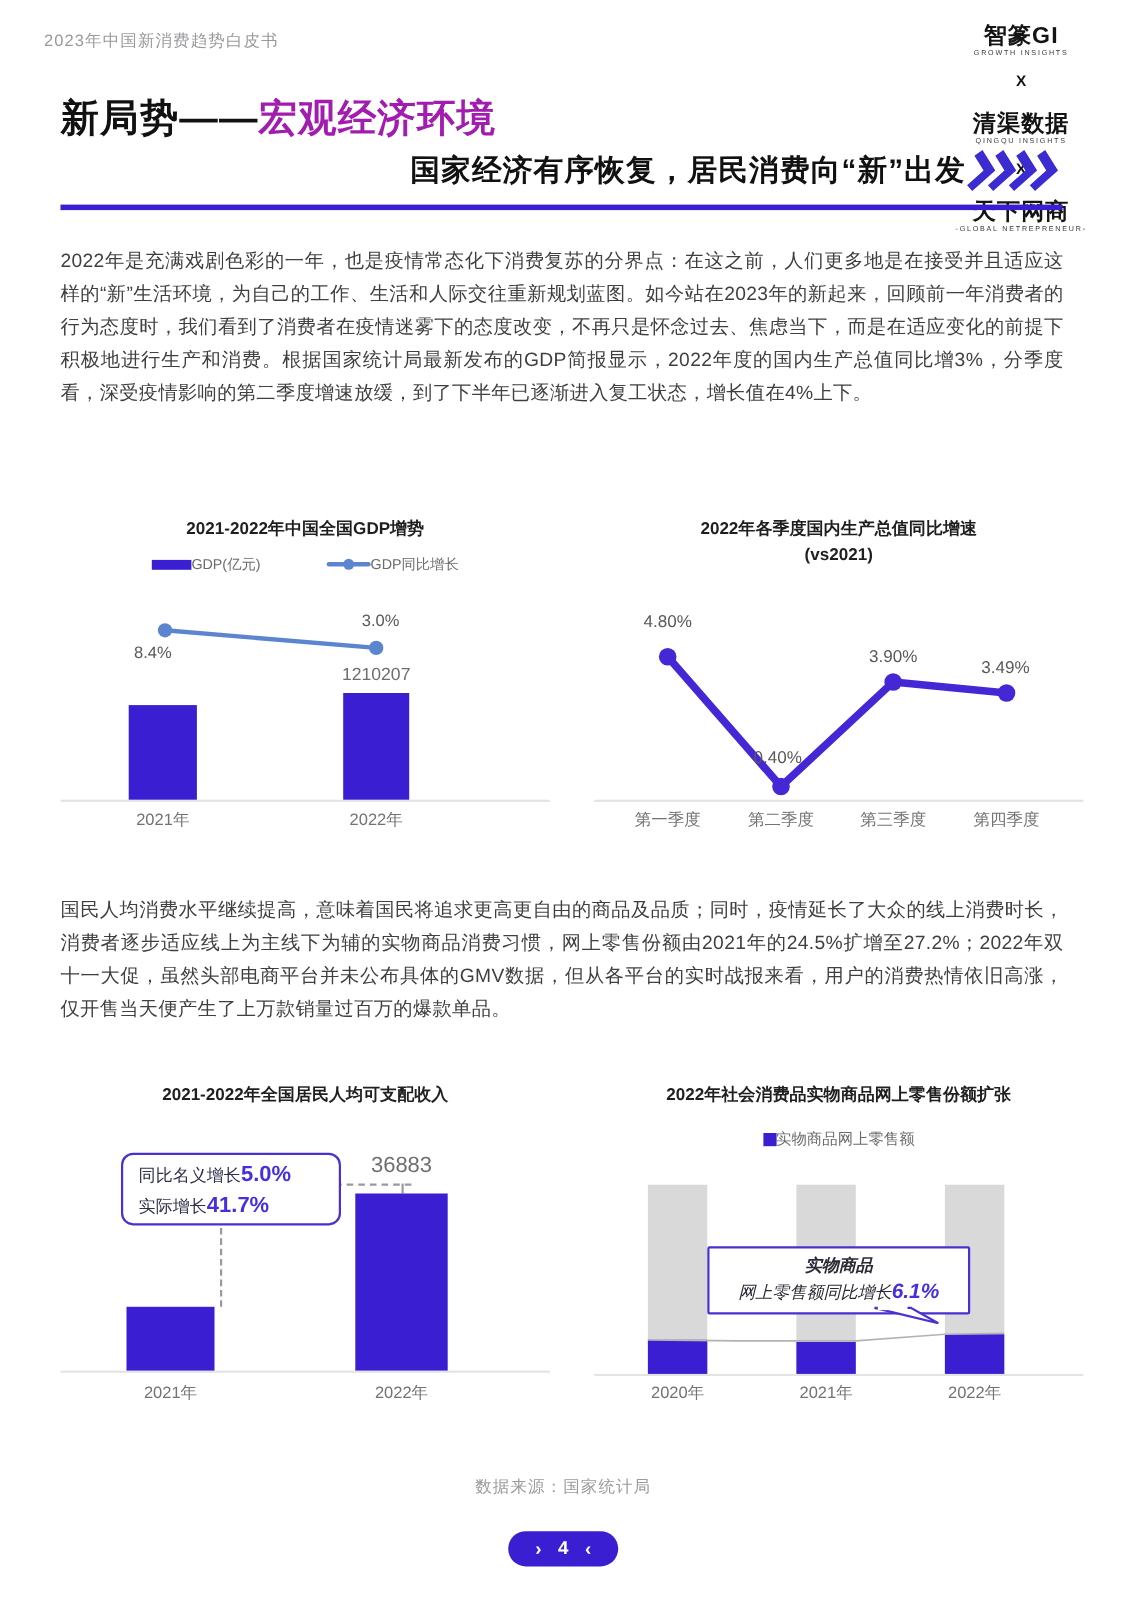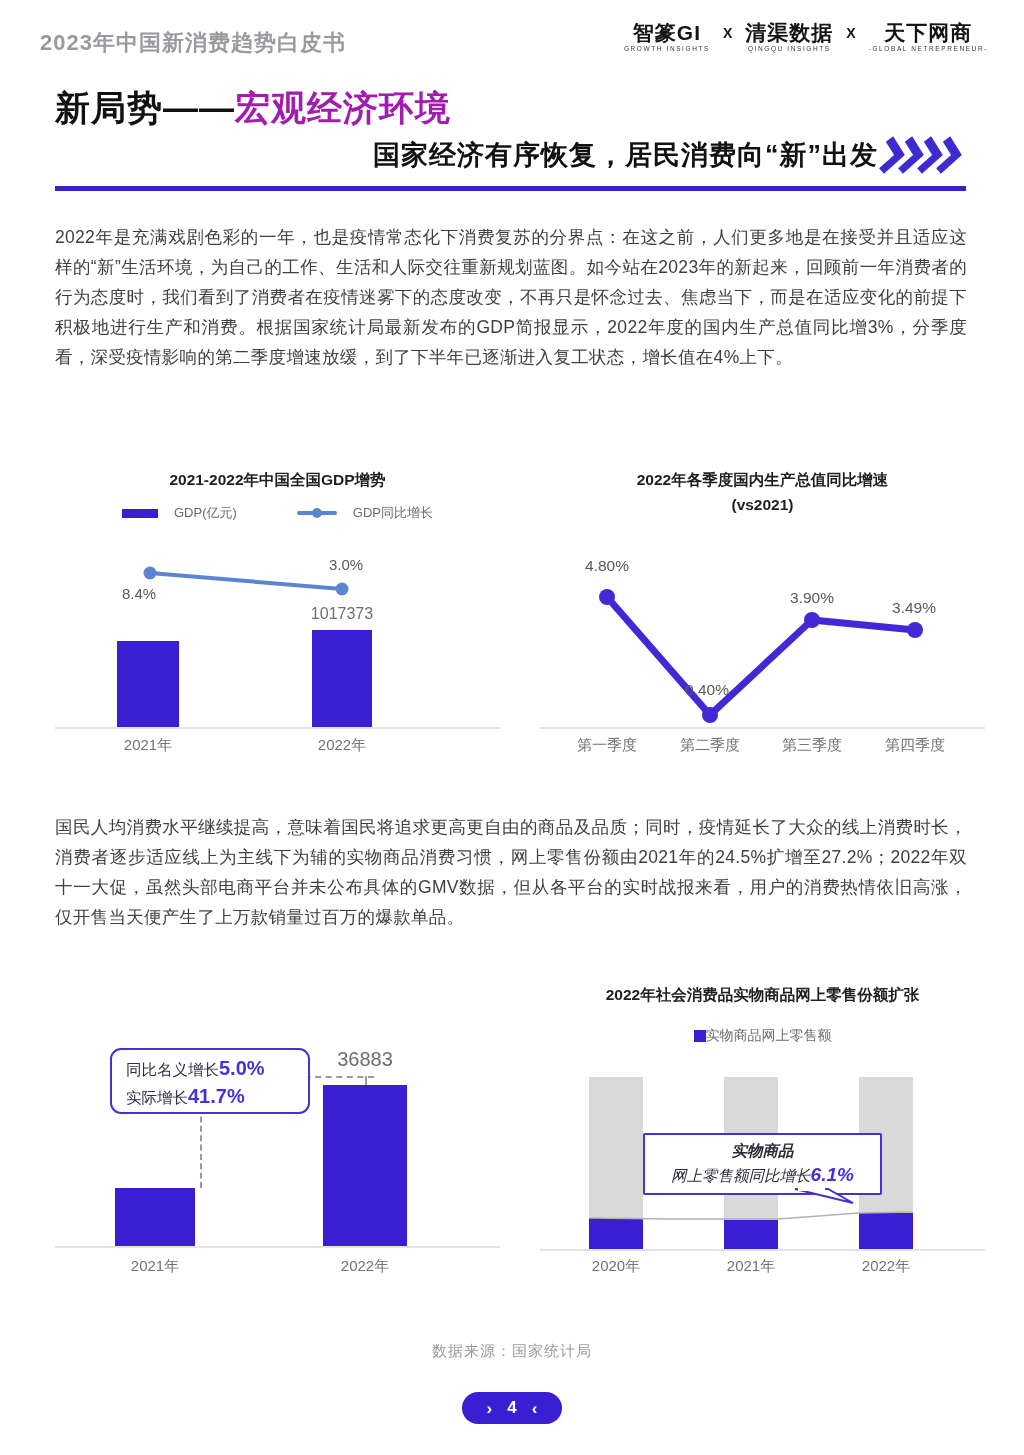--- a/index.html
+++ b/index.html
@@ -1,22 +1,22 @@
 <!DOCTYPE html>
 <html><head>
 <meta charset="utf-8">
 <style>
   html,body{margin:0;padding:0;background:#fff;}
   .page{position:relative;width:1024px;height:1455px;background:#ffffff;overflow:hidden;
         font-family:"Liberation Sans","DejaVu Sans",sans-serif;color:#222;}
 
   
   .header{position:absolute;top:22px;left:40px;right:36px;display:flex;justify-content:space-between;align-items:flex-start;}
-  .doc-title{color:#9a9a9e;font-size:22px;letter-spacing:1px;padding-top:6px;font-weight:bold;}
-  .logos{display:flex;align-items:center;gap:13px;color:#141414;}
+  .doc-title{color:#9a9a9e;font-size:15px;letter-spacing:1px;padding-top:6px;}
+  .logos{display:flex;align-items:center;gap:13px;color:#141414;flex-direction:column;}
   .logo{text-align:center;}
   .logo-main{font-weight:900;font-size:21px;letter-spacing:1px;line-height:22px;white-space:nowrap;}
   .logo-sub{font-size:6.5px;letter-spacing:1.6px;color:#3a3a3a;margin-top:1px;white-space:nowrap;}
   .logo-x{font-weight:900;font-size:14px;padding-bottom:8px;}
 
   
   .title-block{position:absolute;left:55px;right:58px;top:88px;}
   .h1{font-size:35px;font-weight:900;color:#111;letter-spacing:1px;line-height:40px;}
   .h1 .purple{color:#a21caf;}
   .sub-row{display:flex;justify-content:flex-end;align-items:center;margin-top:7px;}
@@ -36,21 +36,21 @@
   .plot{position:absolute;left:0;width:445px;border-bottom:2px solid #e4e4e4;}
   .bar{position:absolute;bottom:0;background:#3a1ed2;}
   .vlabel{position:absolute;font-size:15px;color:#595959;text-align:center;width:80px;}
   .xlabels{position:absolute;left:0;top:266px;width:445px;height:22px;}
   .xlabel{position:absolute;width:80px;text-align:center;font-size:15px;color:#737373;}
   .overlay{position:absolute;left:0;top:0;}
 
   
   .legend{position:absolute;top:34px;left:0;width:100%;display:flex;justify-content:center;gap:60px;align-items:center;
           font-size:13px;color:#6b6b6b;}
-  .legend-item{display:flex;align-items:center;gap:16px;}
+  .legend-item{display:flex;align-items:center;gap:0;}
   .swatch-bar{width:36px;height:9px;background:#3a1ed2;}
   .swatch-line{width:40px;height:4px;background:#5b86cf;border-radius:2px;position:relative;}
   .swatch-line::after{content:"";position:absolute;left:15px;top:-3px;width:10px;height:10px;border-radius:50%;background:#5b86cf;}
   .legend2{position:absolute;top:42px;left:0;width:100%;display:flex;justify-content:center;gap:0;align-items:center;
            font-size:14px;color:#6b6b6b;}
   .swatch-sq{width:12px;height:12px;background:#3a1ed2;}
 
   
   .ann-box{position:absolute;left:55px;top:18px;width:182px;height:57px;background:#fff;border:2.5px solid #4b2fd0;
            border-radius:11px;padding:5px 0 0 14px;box-sizing:content-box;z-index:2;}
@@ -136,21 +136,21 @@
     <div class="plot" style="top:75px;height:182px;">
       <div class="bar" style="left:62px;width:62px;height:86px;"></div>
       <div class="bar" style="left:257px;width:60px;height:97px;"></div>
       <svg class="overlay" width="445" height="182" viewBox="0 0 445 182">
         <line x1="95" y1="28" x2="287" y2="44" stroke="#5b86cf" stroke-width="4"></line>
         <circle cx="95" cy="28" r="6.5" fill="#5b86cf"></circle>
         <circle cx="287" cy="44" r="6.5" fill="#5b86cf"></circle>
       </svg>
       <div class="vlabel" style="left:44px;top:40px;">8.4%</div>
       <div class="vlabel" style="left:251px;top:11px;">3.0%</div>
-      <div class="vlabel" style="left:247px;top:60px;color:#6e6e6e;font-size:16px;">1017373</div>
+      <div class="vlabel" style="left:247px;top:60px;color:#6e6e6e;font-size:16px;">1210207</div>
     </div>
     <div class="xlabels">
       <span class="xlabel" style="left:53px;">2021年</span>
       <span class="xlabel" style="left:247px;">2022年</span>
     </div>
   </div>
 
   <div class="chart" style="left:540px;top:470px;">
     <div class="chart-title">2022年各季度国内生产总值同比增速</div>
     <div class="chart-subtitle">(vs2021)</div>
@@ -169,20 +169,21 @@
     </div>
     <div class="xlabels">
       <span class="xlabel" style="left:27px;">第一季度</span>
       <span class="xlabel" style="left:130px;">第二季度</span>
       <span class="xlabel" style="left:232px;">第三季度</span>
       <span class="xlabel" style="left:335px;">第四季度</span>
     </div>
   </div>
 
   <div class="chart" style="left:55px;top:985px;">
+    <div class="chart-title">2021-2022年全国居民人均可支配收入</div>
     <div class="plot" style="top:45px;height:216px;">
       <div class="ann-box">
         <div class="ann-line"><span>同比名义增长</span><span class="ann-num">5.0%</span></div>
         <div class="ann-line"><span>实际增长</span><span class="ann-num">41.7%</span></div>
       </div>
       <div class="dash-h" style="left:239px;top:46px;width:80px;"></div>
       <div class="dash-v" style="left:310px;top:46px;height:9px;"></div>
       <div class="dash-v" style="left:145px;top:77px;height:81px;"></div>
       <div class="vlabel" style="left:270px;top:18px;color:#6e6e6e;font-size:20px;">36883</div>
       <div class="bar" style="left:60px;width:80px;height:58px;"></div>

